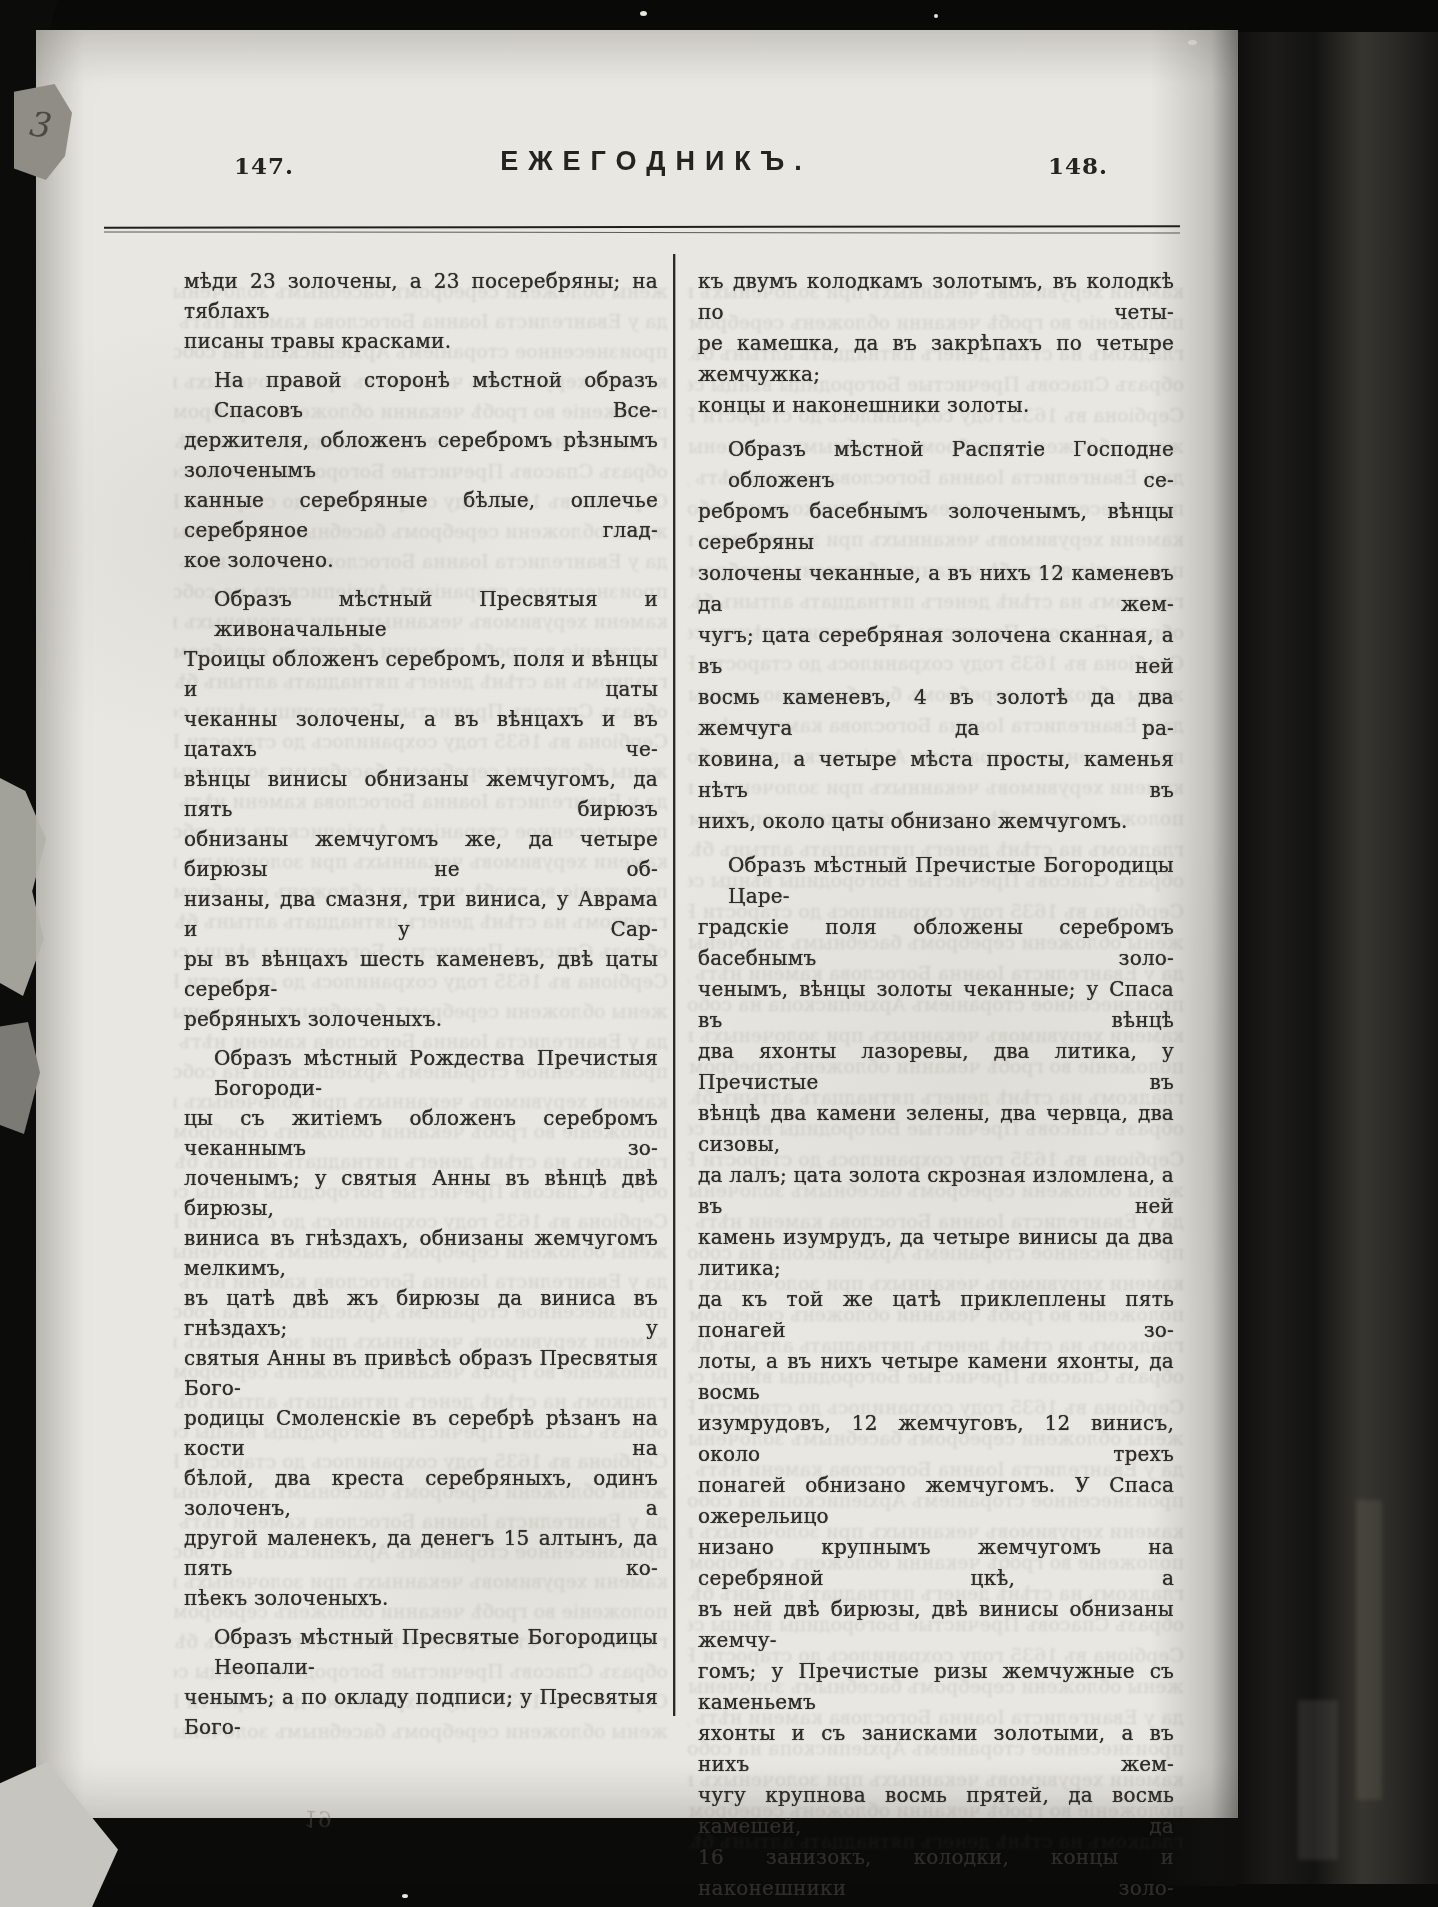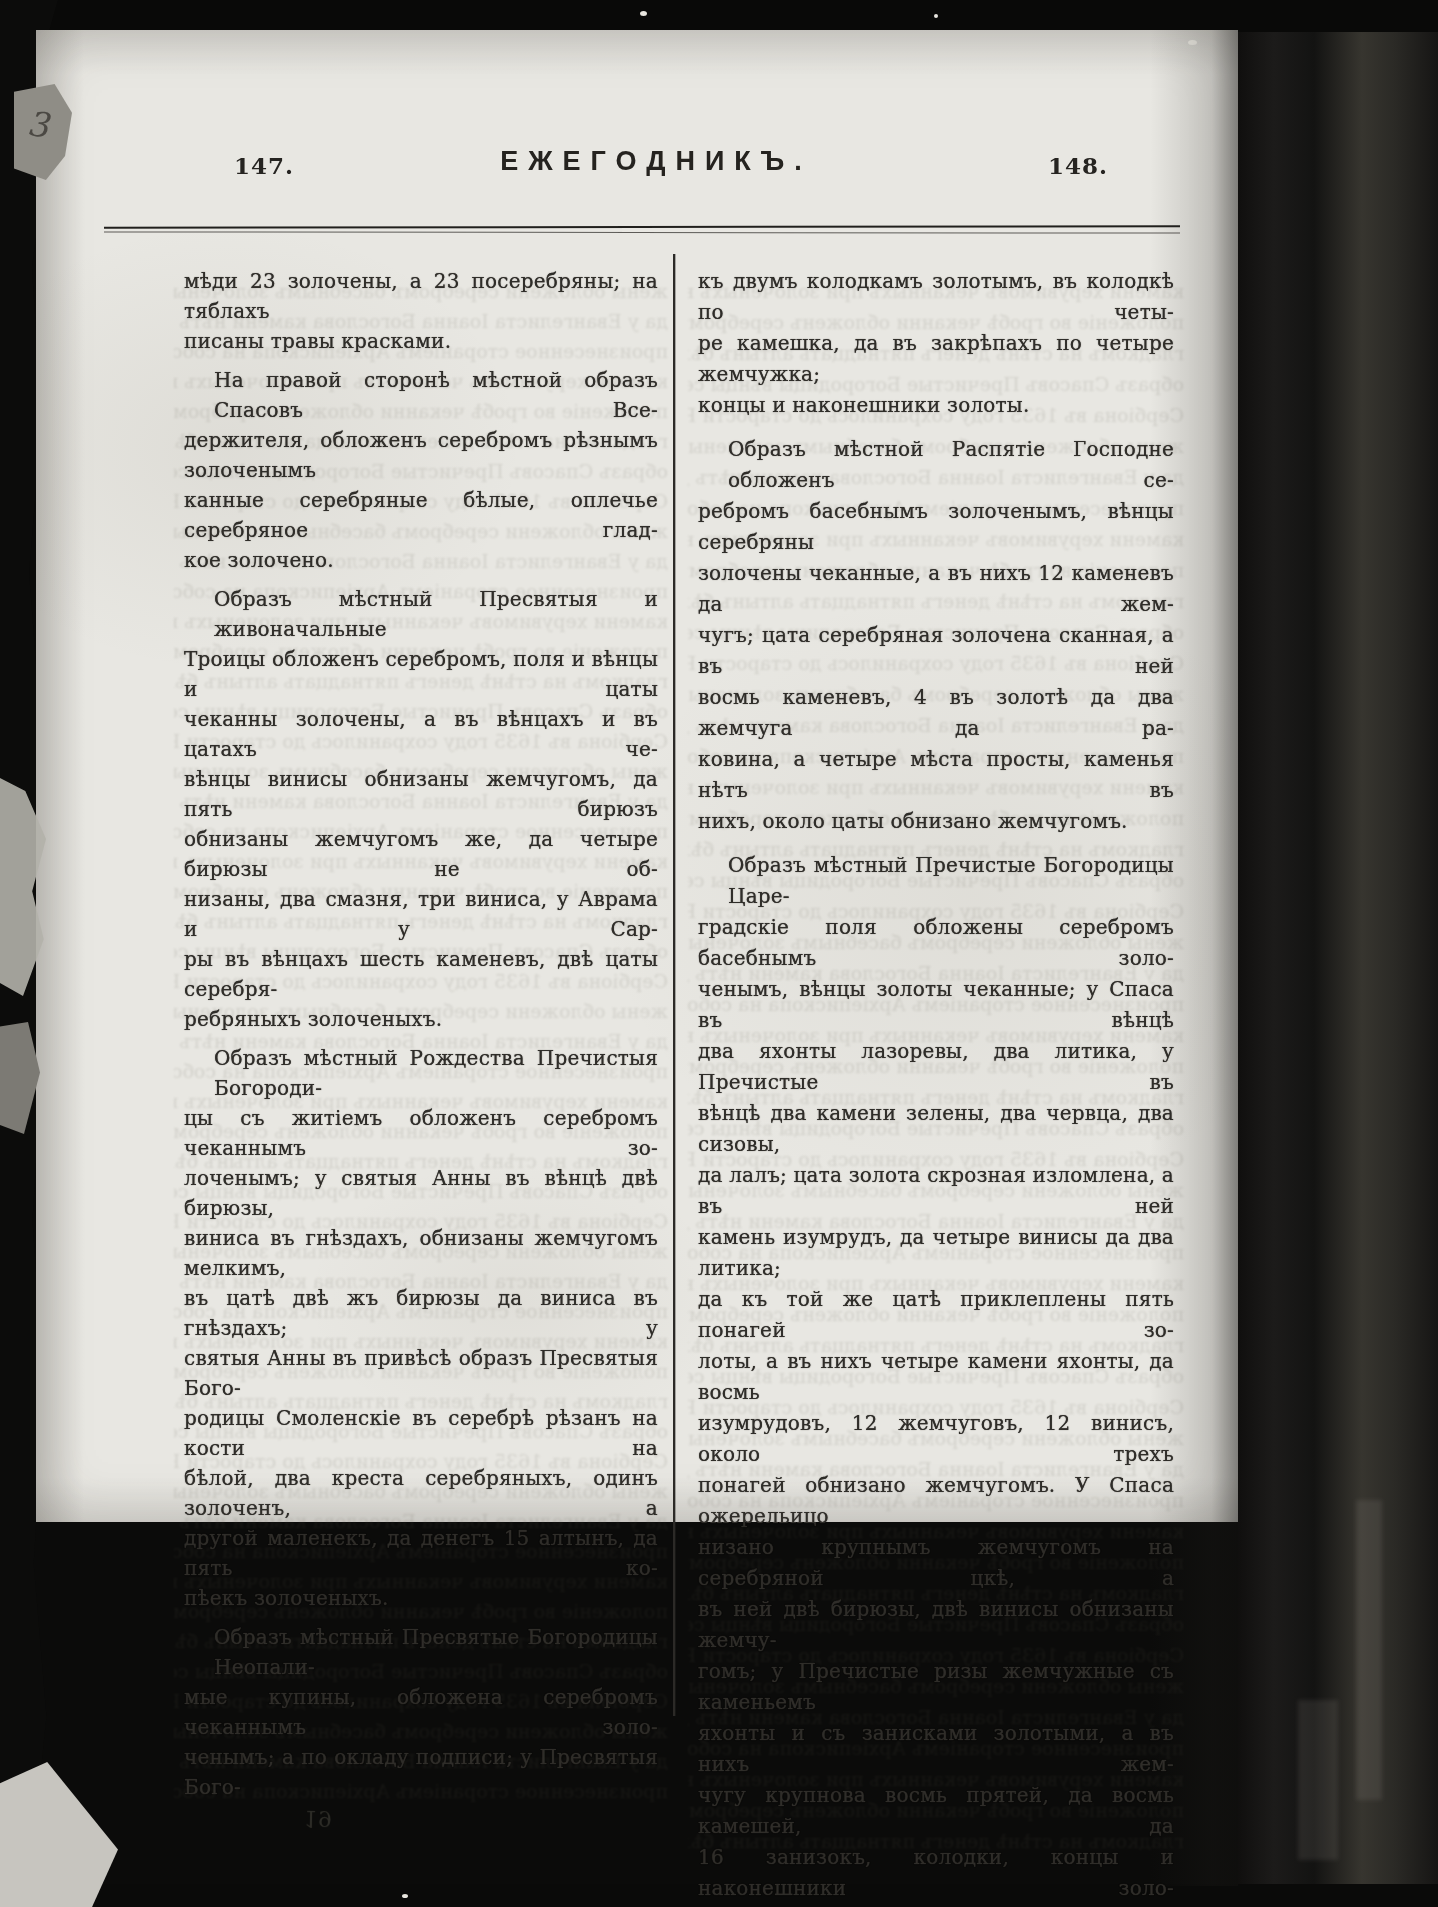--- a/index.html
+++ b/index.html
@@ -33,21 +33,21 @@
     font-family:"DejaVu Serif",serif;font-style:italic;transform:rotate(8deg);opacity:.8;}
   .scrap-b{left:0;top:778px;width:46px;height:218px;background:#b3b1aa;
     clip-path:polygon(0 0,55% 6%,100% 28%,70% 52%,95% 74%,50% 100%,0 94%);opacity:.9;}
   .scrap-c{left:0;top:1022px;width:40px;height:112px;background:#7c7a74;
     clip-path:polygon(0 4%,70% 0,100% 45%,60% 100%,0 92%);}
   .scrap-d{left:0;top:1756px;width:118px;height:151px;background:#c7c5bf;
     clip-path:polygon(0 18%,40% 4%,100% 62%,78% 100%,0 100%);}
   .speck{position:absolute;background:#e8e6df;border-radius:50%;z-index:4;}
   
   .paper{
-    position:absolute;left:36px;top:30px;width:1202px;height:1492px;z-index:2;
+    position:absolute;left:36px;top:30px;width:1202px;height:1788px;z-index:2;
     background-color:#e8e7e2;
     background-image:
       radial-gradient(ellipse 420px 320px at 16% 28%, rgba(118,112,96,.09), transparent 70%),
       radial-gradient(ellipse 520px 430px at 78% 58%, rgba(118,112,96,.08), transparent 72%),
       radial-gradient(ellipse 300px 200px at 40% 85%, rgba(118,112,96,.07), transparent 70%),
       linear-gradient(90deg, rgba(70,66,58,.22) 0%, rgba(70,66,58,0) 4%, rgba(70,66,58,0) 100%),
       linear-gradient(0deg, rgba(70,66,58,.10) 0%, rgba(70,66,58,0) 3%, rgba(70,66,58,0) 97%, rgba(70,66,58,.12) 100%);
     box-shadow:inset 0 0 60px rgba(60,56,48,.18);
   }
   
@@ -205,21 +205,20 @@
           <div class="tline">виниса въ гнѣздахъ,  обнизаны жемчугомъ мелкимъ,</div>
           <div class="tline">въ цатѣ двѣ жъ  бирюзы да виниса въ гнѣздахъ; у</div>
           <div class="tline">святыя Анны въ  привѣсѣ образъ  Пресвятыя Бого-</div>
           <div class="tline">родицы Смоленскіе въ серебрѣ рѣзанъ на кости на</div>
           <div class="tline">бѣлой, два креста  серебряныхъ, одинъ золоченъ, а</div>
           <div class="tline">другой маленекъ, да денегъ 15 алтынъ, да пять ко-</div>
           <div class="tline lastline">пѣекъ золоченыхъ.</div>
         </div>
         <div class="para indent">
           <div class="tline">Образъ мѣстный Пресвятые Богородицы Неопали-</div>
-          <div class="tline">мые купины,  обложена серебромъ чеканнымъ золо-</div>
           <div class="tline">ченымъ; а по окладу подписи; у Пресвятыя Бого-</div>
         </div>
       </div>
     </div>
   <div class="column rightcol" id="col-right">
       <div class="ghost">
         <div class="gline">камени херувимовъ чеканныхъ при золоченыхъ вѣнцахъ тры</div>
         <div class="gline">положеніе во гробѣ чеканни обложенъ серебромъ съ каменьи</div>
         <div class="gline">гладкомъ на стѣнѣ денегъ пятнадцать алтынъ бѣлыхъ про</div>
         <div class="gline">образъ Спасовъ Пречистые Богородицы вѣнцы серебряны золо</div>

